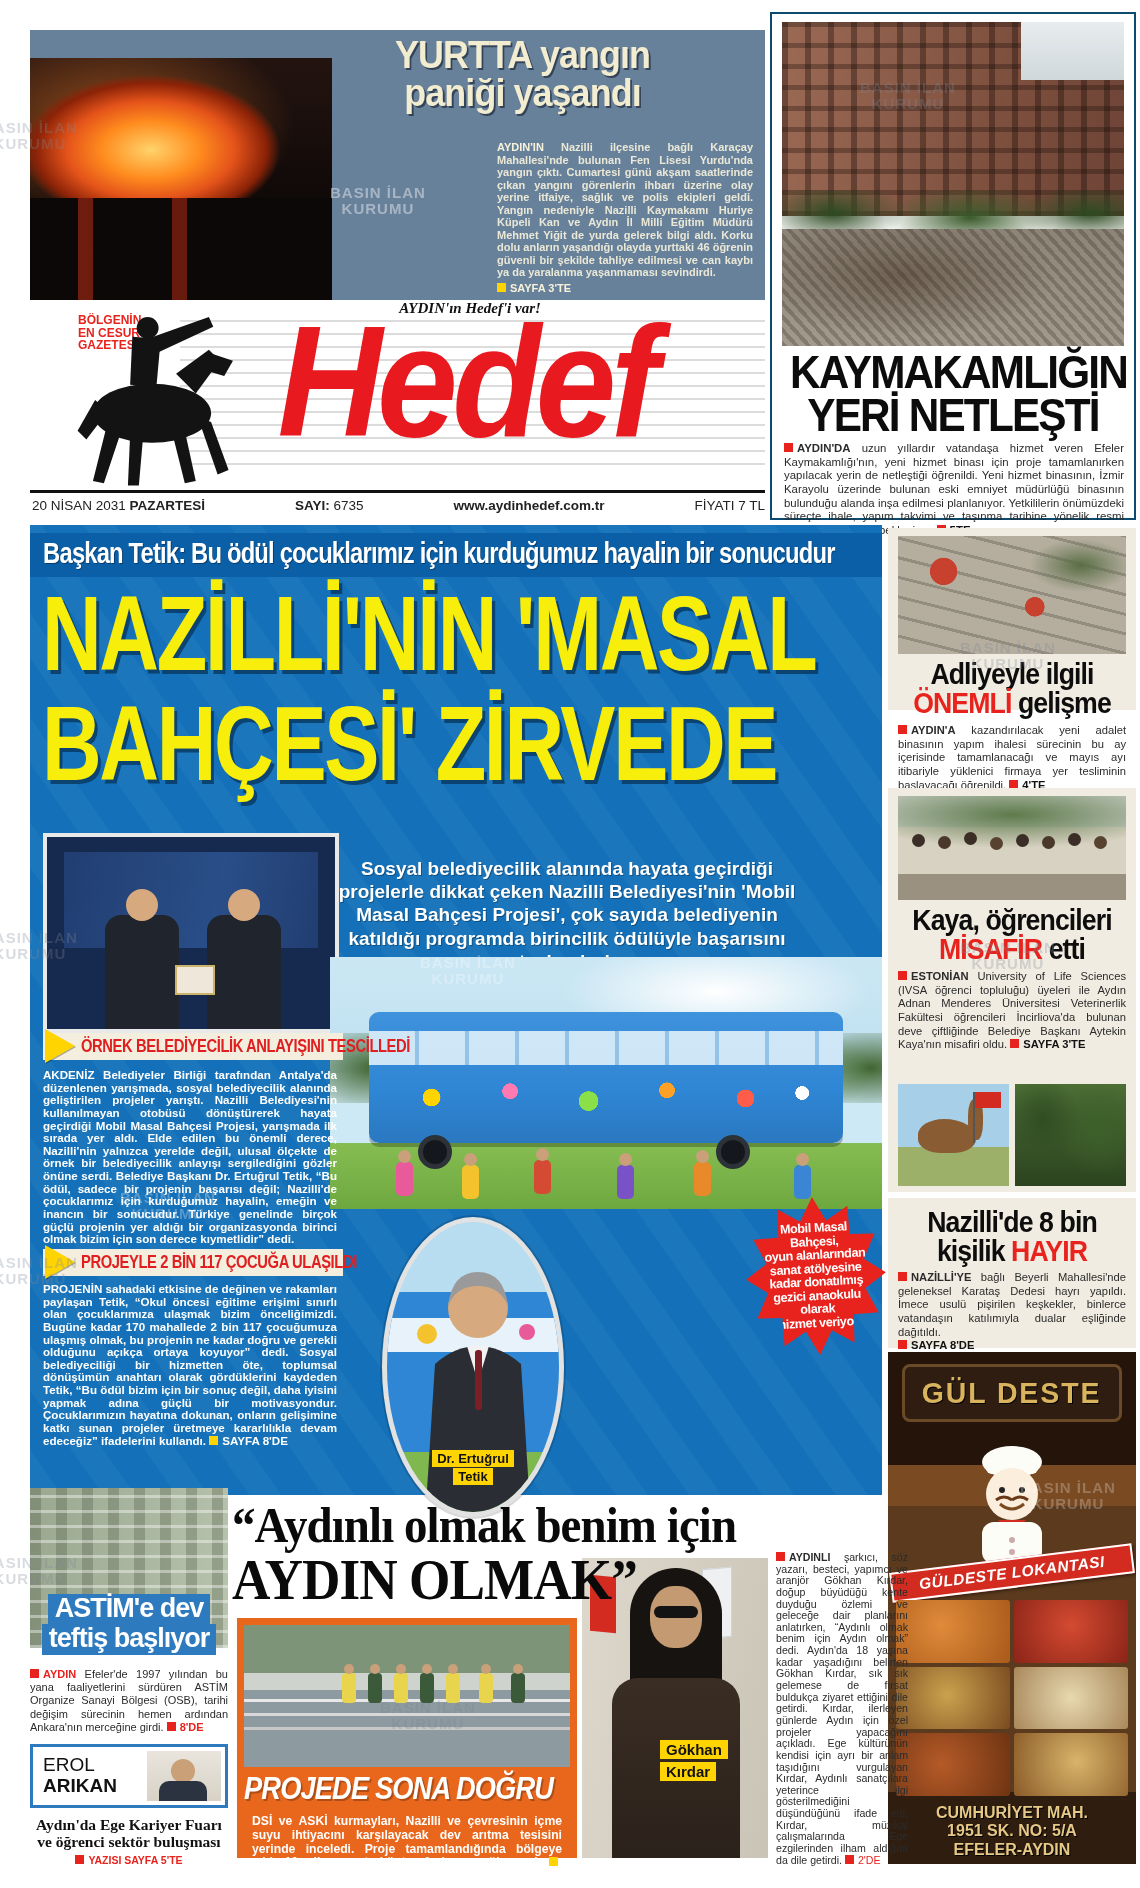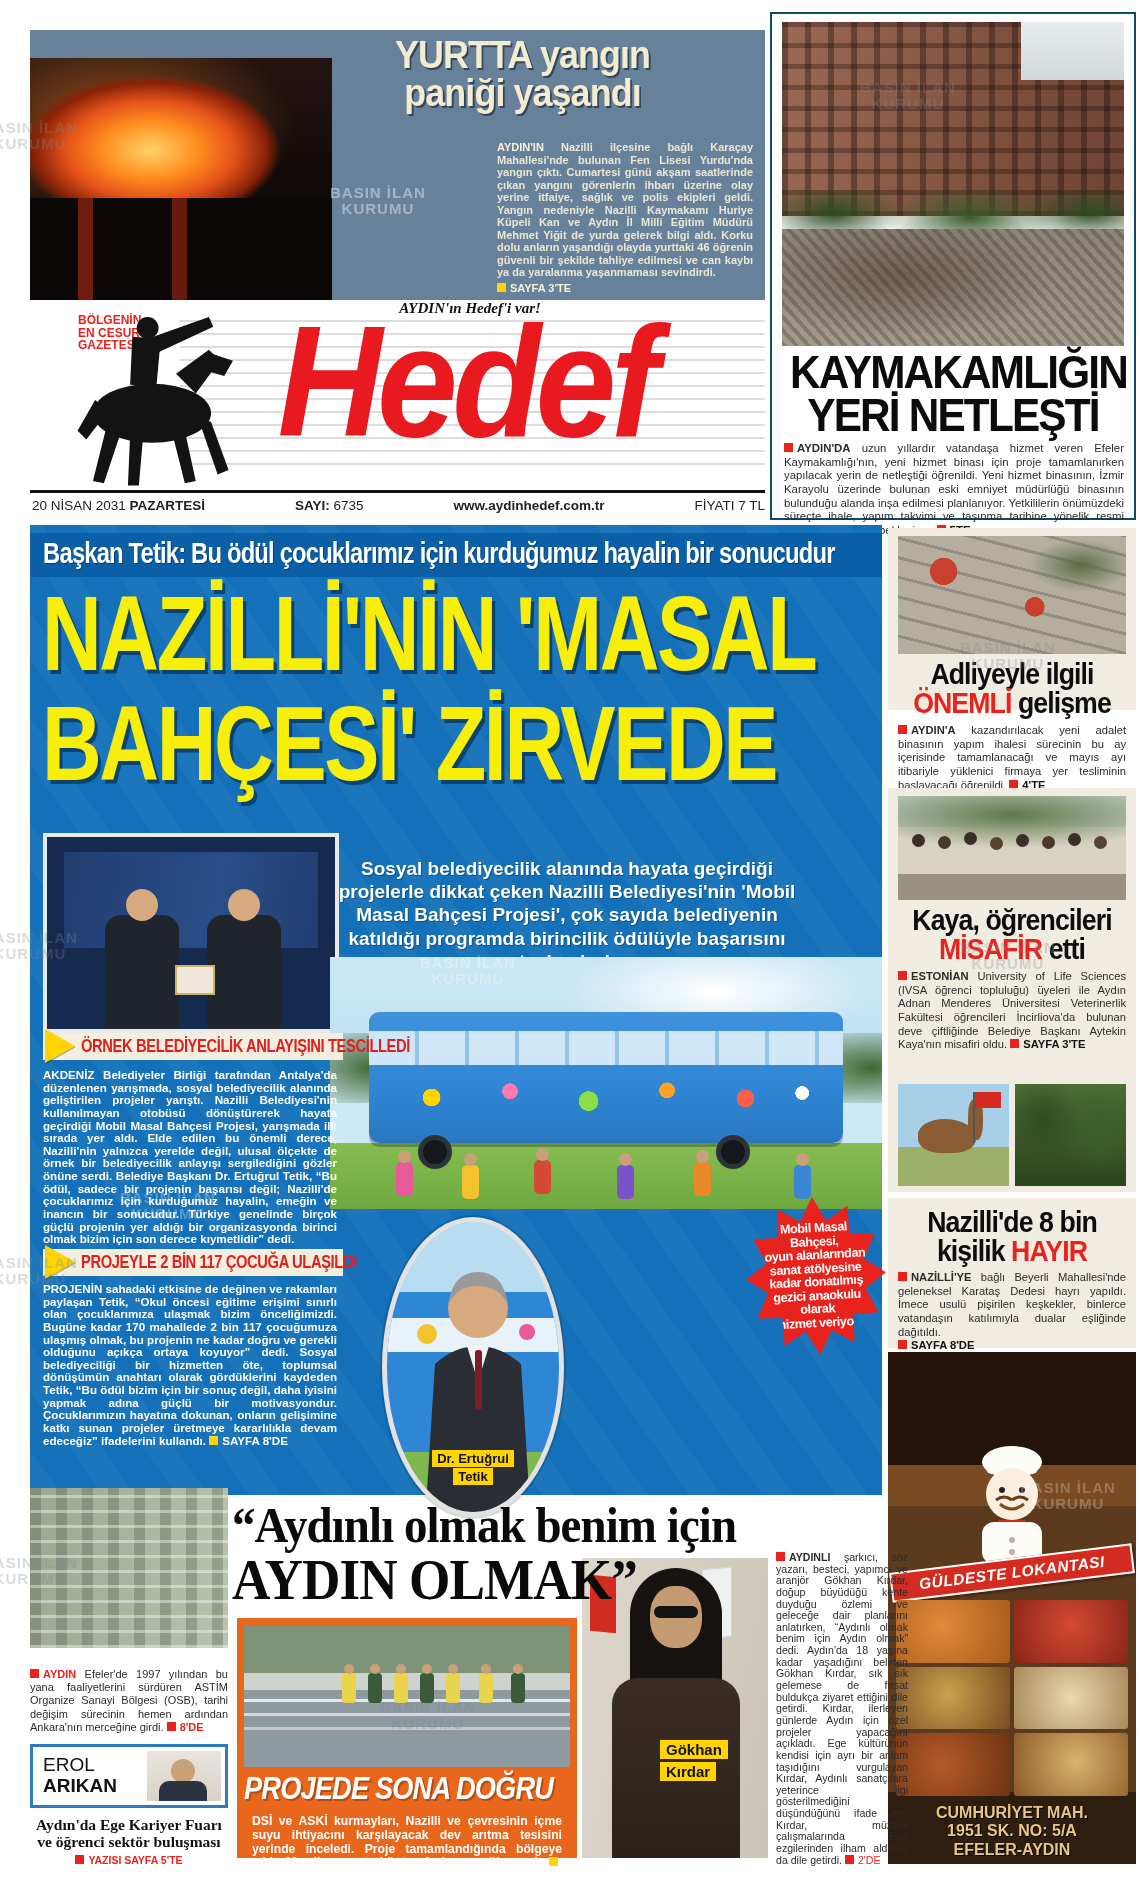--- a/index.html
+++ b/index.html
@@ -400,20 +400,23 @@
     <div class="photo trees-photo" style="top:296px;left:127px;height:102px;width:111px" data-name="farm-trees-photo"></div>
   </div>
 
   <div class="card" style="top:1198px;height:150px" data-name="hayir-card">
     <h3 style="margin-top:10px" data-name="hayir-headline-line1">Nazilli'de 8 bin</h3>
     <h3 data-name="hayir-headline-line2"><span data-name="hayir-headline-rest">kişilik </span><span class="red" data-name="hayir-headline-red">HAYIR</span></h3>
     <p style="padding:5px 10px 0" data-name="hayir-body"><span class="sq red" data-name="bullet-square-icon"></span><b data-name="hayir-lead">NAZİLLİ'YE</b> <span data-name="hayir-body-text">bağlı Beyerli Mahallesi'nde geleneksel Karataş Dedesi hayrı yapıldı. İmece usulü pişirilen keşkekler, binlerce vatandaşın katılımıyla dualar eşliğinde dağıtıldı.</span><br><span class="sq red" data-name="bullet-square-icon"></span><b class="ref" data-name="hayir-page-ref">SAYFA 8'DE</b></p>
   </div>
 
   <div class="ad" data-name="guldeste-restaurant-ad">
+    <div class="ad-sign" data-name="guldeste-sign">
+        <span data-name="guldeste-sign-text">GÜL DESTE</span>
+      </div>
     <svg class="chef" viewBox="0 0 120 128" data-name="chef-mascot-icon">
       <ellipse cx="60" cy="26" rx="30" ry="16" fill="#fdfdf8"></ellipse>
       <rect x="34" y="20" width="52" height="18" rx="6" fill="#fdfdf8"></rect>
       <circle cx="60" cy="58" r="26" fill="#fbeedd"></circle>
       <circle cx="50" cy="54" r="3" fill="#222"></circle>
       <circle cx="70" cy="54" r="3" fill="#222"></circle>
       <path d="M48,68 q12,10 24,0" stroke="#7a4a22" stroke-width="3" fill="none"></path>
       <path d="M44,64 q8,-6 16,0 M60,64 q8,-6 16,0" stroke="#6a3a18" stroke-width="3" fill="none"></path>
       <polygon points="46,84 74,84 60,100" fill="#d42b20"></polygon>
       <rect x="30" y="86" width="60" height="42" rx="12" fill="#fdfdf8"></rect>
@@ -432,20 +435,24 @@
       <div style="background:radial-gradient(circle at 55% 45%, #d8b46a, #8a5a28)" data-name="food-photo"></div>
     </div>
     <div class="ad-addr" data-name="guldeste-address">
       <div data-name="address-line1">CUMHURİYET MAH.</div>
       <div data-name="address-line2">1951 SK. NO: 5/A</div>
       <div data-name="address-line3">EFELER-AYDIN</div>
     </div>
   </div>
 
   <div class="astim-photo" data-name="astim-aerial-photo"></div>
+  <div class="astim-hl" data-name="astim-headline">
+    <span data-name="astim-headline-line1">ASTİM'e dev</span><br>
+    <span data-name="astim-headline-line2">teftiş başlıyor</span>
+  </div>
   <p class="astim-body" data-name="astim-body"><span class="sq red" data-name="bullet-square-icon"></span><b class="lead" data-name="astim-lead">AYDIN</b> <span data-name="astim-body-text">Efeler'de 1997 yılından bu yana faaliyetlerini sürdüren ASTİM Organize Sanayi Bölgesi (OSB), tarihi değişim sürecinin hemen ardından Ankara'nın merceğine girdi.</span> <b class="ref" data-name="astim-page-ref"><span class="sq red" data-name="bullet-square-icon"></span><span data-name="astim-page-ref-text">8'DE</span></b></p>
 
   <div class="erol-box" data-name="columnist-box">
     <div class="erol-name" data-name="columnist-name">
       <div data-name="columnist-first-name">EROL</div>
       <b data-name="columnist-last-name">ARIKAN</b>
     </div>
     <div class="erol-photo" data-name="columnist-portrait"></div>
   </div>
   <div class="kariyer" data-name="columnist-teaser">

